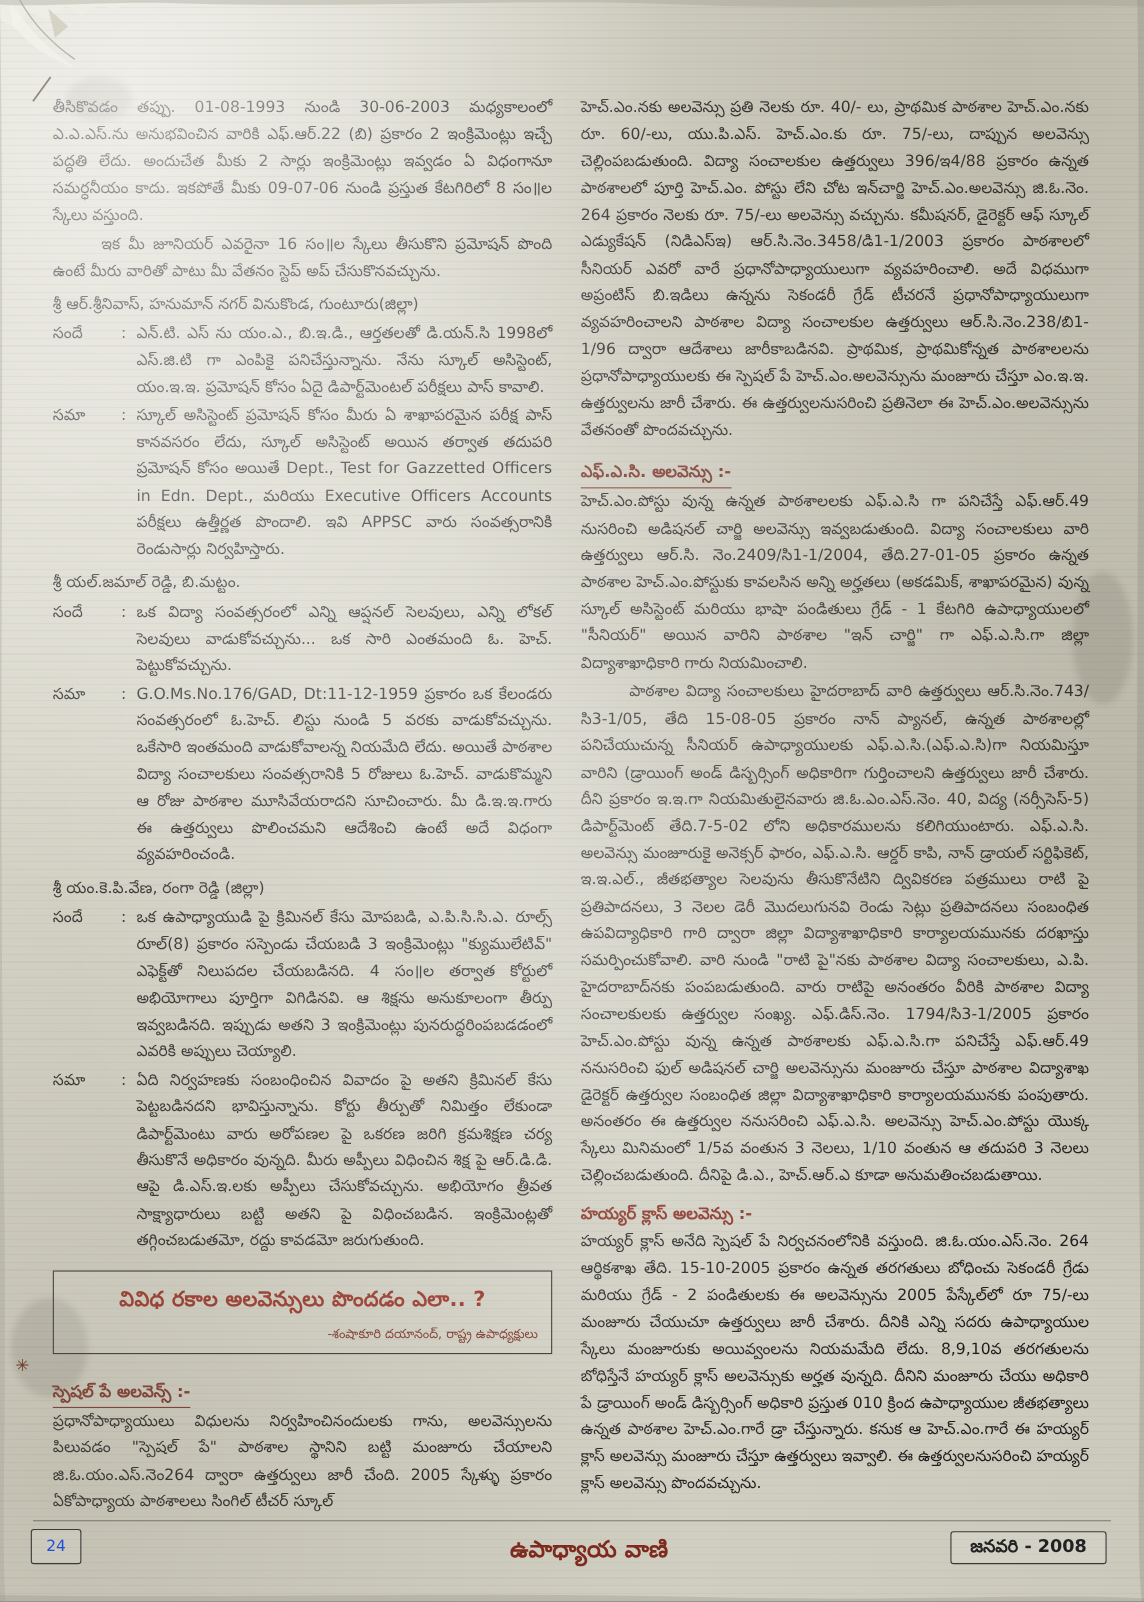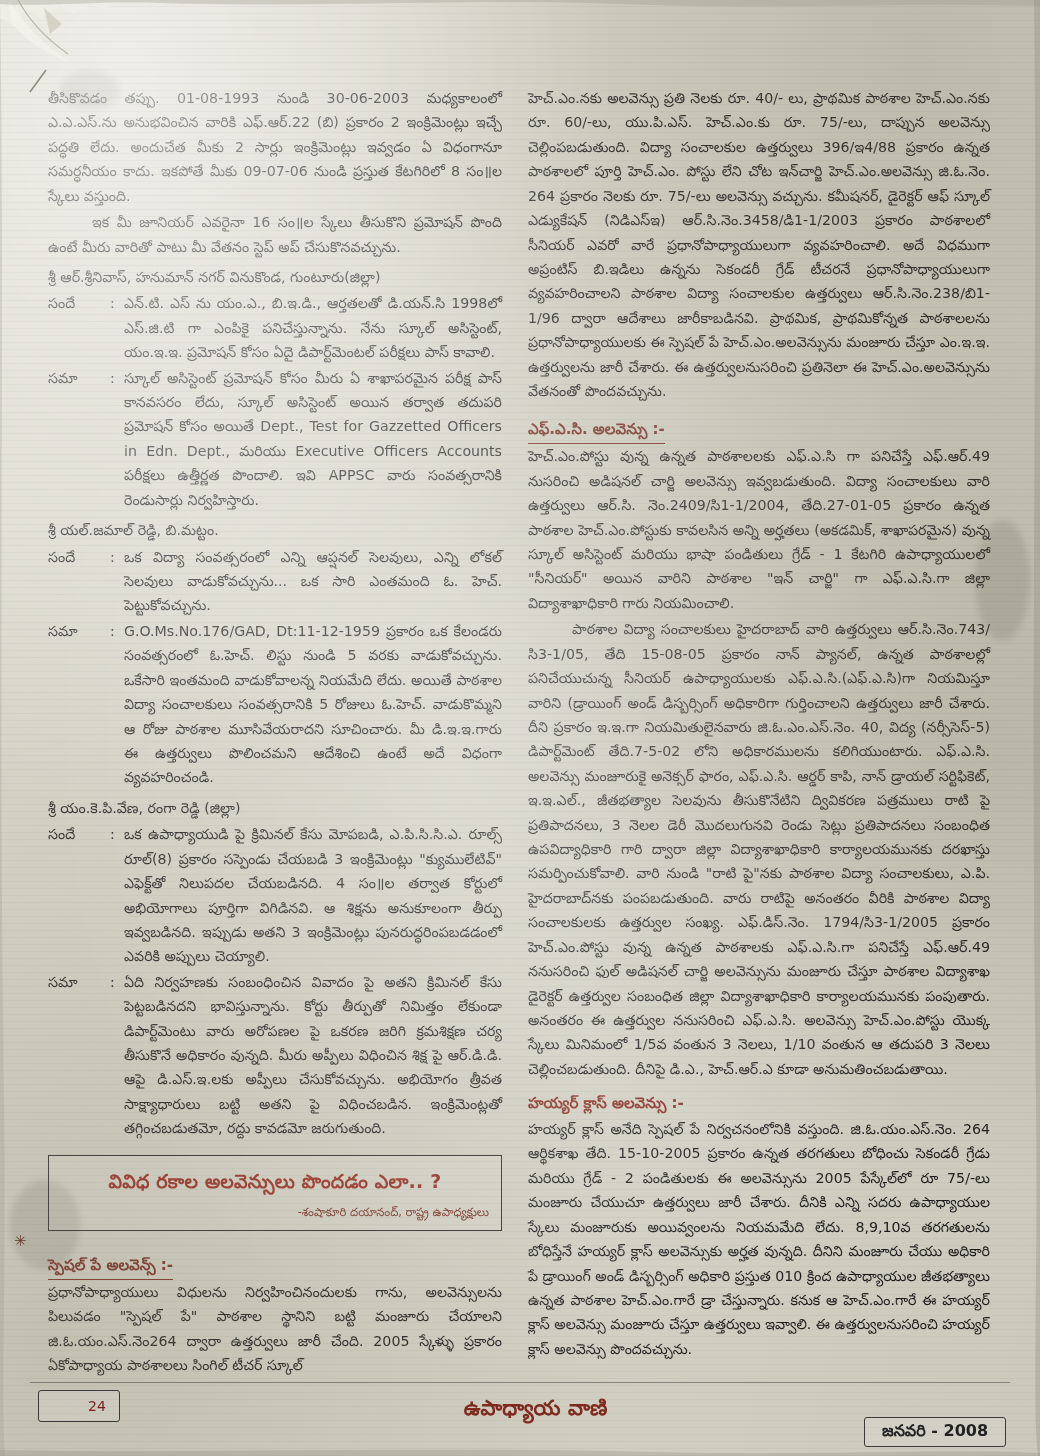--- a/index.html
+++ b/index.html
@@ -159,50 +159,48 @@
     left: 0; right: 0;
     top: 6px;
     text-align: center;
     font-size: 21px;
     font-weight: bold;
     color: #7e2a1e;
     padding-left: 31px;
   }
   .page-num {
     position: absolute;
-    left: 38px;
+    left: 28px;
     top: 0px;
     width: 44px;
     height: 30px;
     border: 1.4px solid #3a3a3a;
     border-radius: 3px;
     font-size: 14px;
     display: flex;
     align-items: center;
     justify-content: center;
-    color: #7f1d1d;
+    color: #1d4ed8;
     background: rgba(255,255,255,0.12);
-    padding-left: 36px;
   }
   .issue-date {
     position: absolute;
     right: 34px;
     top: 2px;
     min-width: 140px;
     height: 28px;
     border: 1.4px solid #3a3a3a;
     border-radius: 3px;
     font-size: 16px;
     font-weight: bold;
     display: flex;
     align-items: center;
     justify-content: center;
     color: #222;
     background: rgba(255,255,255,0.12);
-    margin-top: 25px;
   }
   .footer-rule {
     position: absolute;
     left: 30px; right: 30px;
     top: -8px;
     height: 1px;
     background: rgba(40,40,40,0.45);
   }
   .smudge {
     position: absolute;

